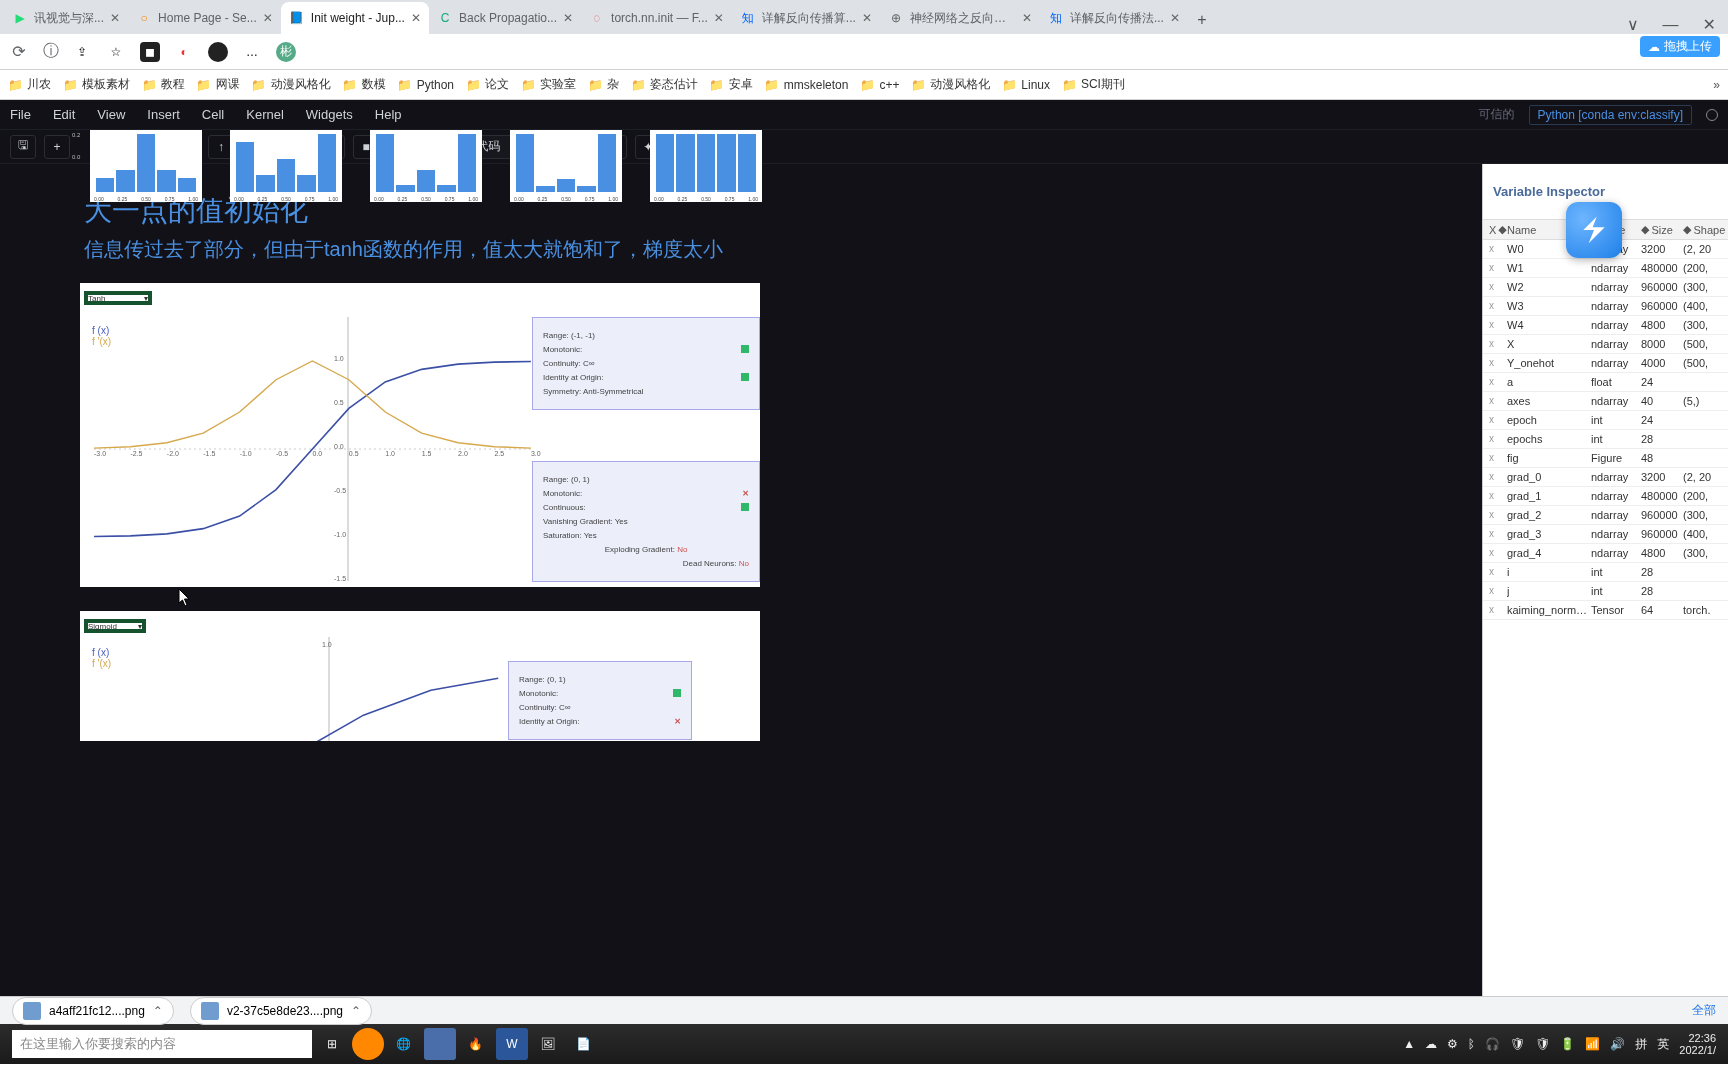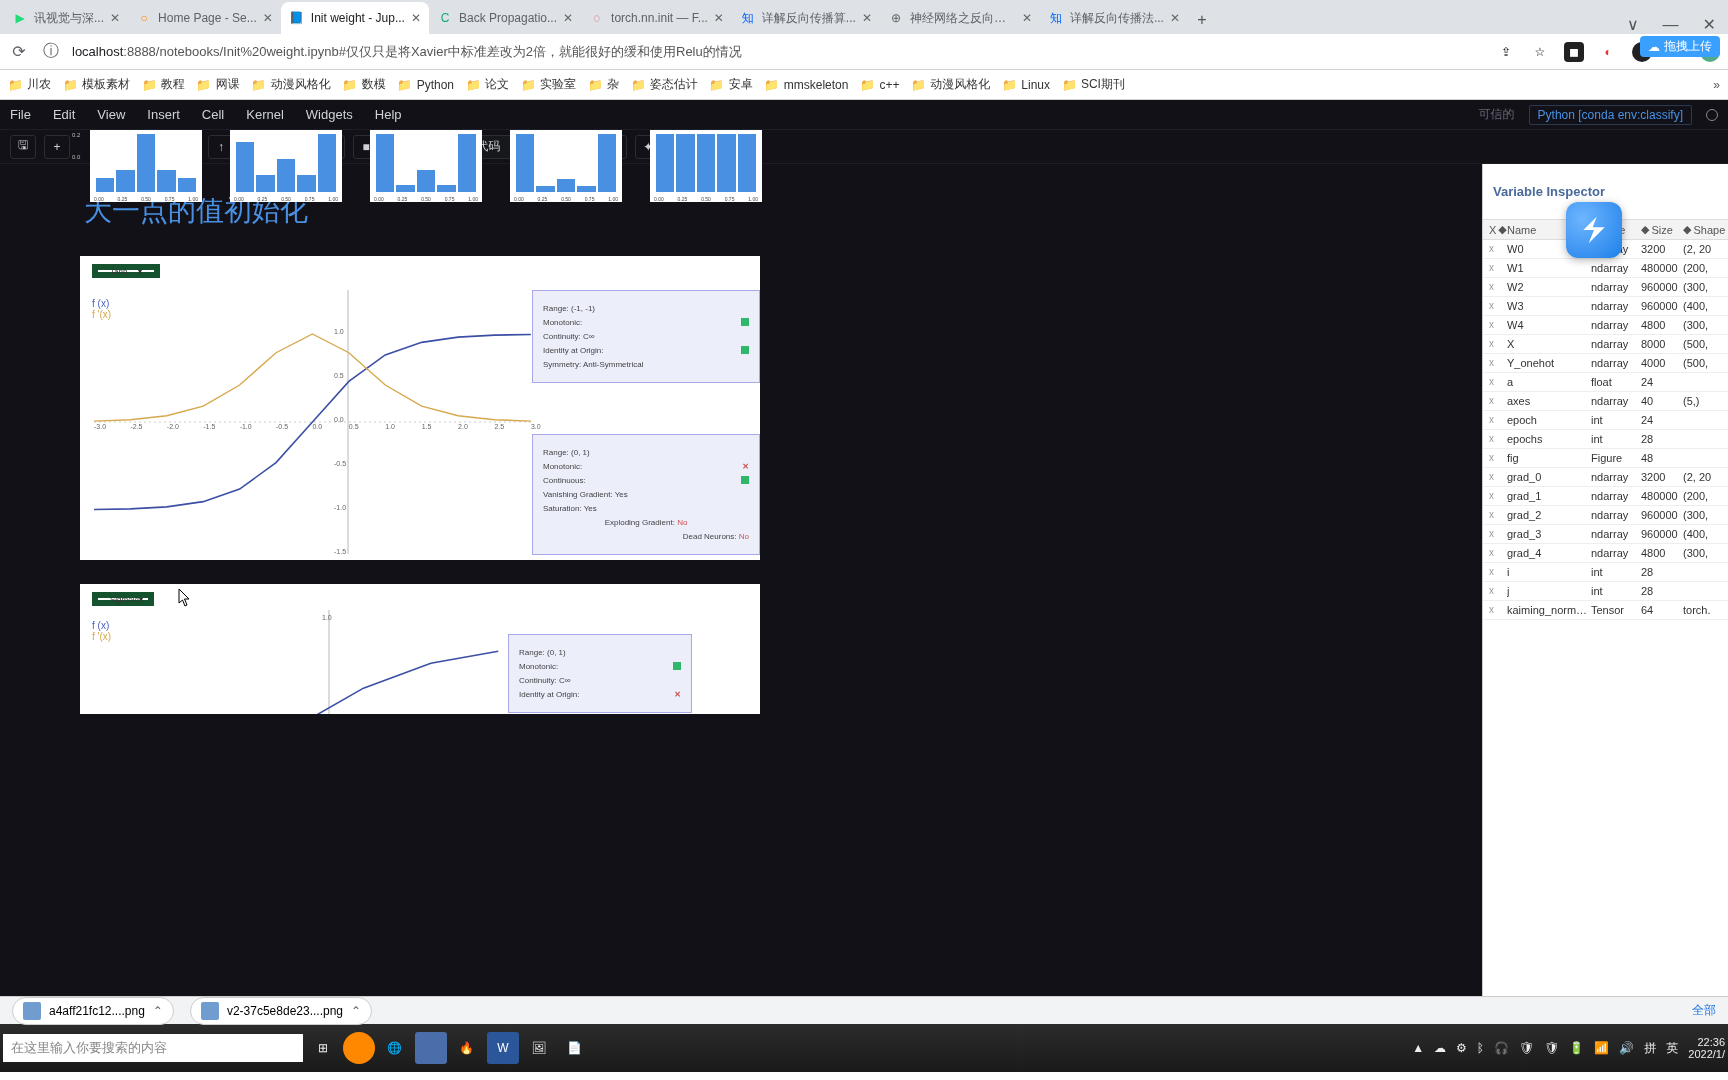--- a/index.html
+++ b/index.html
@@ -45,21 +45,21 @@
 .hist .bar { flex: 1; background: #4a90e2; }
 .hist .ticks { position: absolute; left: 0; right: 0; bottom: 0; font-size: 5px; color: #444; display: flex; justify-content: space-between; padding: 0 4px; }
 .yaxis { position: absolute; left: 72px; top: 2px; display: flex; flex-direction: column; gap: 16px; font-size: 6px; color: #bbb; z-index: 2; }
 
 .notebook { position: absolute; top: 0; left: 0; right: 0; bottom: 0; padding-top: 80px; }
 .cellmd { padding: 12px 84px; }
 .mdh { font-size: 28px; color: #4a90e2; font-weight: 500; margin-bottom: 6px; }
 .mdp { font-size: 20px; color: #4a90e2; }
 
 .figure { margin: 8px 80px; background: #fff; width: 680px; height: 304px; position: relative; }
-.fig-select { position: absolute; top: 8px; left: 12px; width: 68px; height: 14px; border: 6px solid #14532d; font-size: 8px; display: flex; align-items: center; padding: 0 12px; justify-content: space-between; color: #333; }
+.fig-select { position: absolute; top: 8px; left: 4px; width: 68px; height: 14px; border: 4px solid #14532d; font-size: 8px; display: flex; align-items: center; padding: 0 0; justify-content: space-between; color: #333; }
 .legend { position: absolute; top: 42px; left: 12px; font-size: 10px; }
 .lg-f { color: #4a5fc1; }
 .lg-fd { color: #d6a84c; }
 .axes { position: absolute; top: 34px; left: 14px; width: 508px; height: 264px; }
 .axes svg { width: 100%; height: 100%; }
 .infobox { position: absolute; right: 0; width: 228px; border: 1px solid #a8a8e8; background: #eceefa; font-size: 8px; padding: 8px 10px; color: #444; }
 .infobox .row { margin: 5px 0; display: flex; justify-content: space-between; }
 .chk { display: inline-block; width: 8px; height: 8px; background: #2fb86a; }
 .nochk { color: #d05050; font-weight: 600; }
 .figure2 { margin: 24px 80px; background: #fff; width: 680px; height: 130px; position: relative; overflow: hidden; }
@@ -76,21 +76,21 @@
 .badge-float svg { width: 32px; height: 32px; }
 
 
 .downloads { height: 28px; background: #f1f3f4; border-top: 1px solid #ccc; display: flex; align-items: center; padding: 0 12px; gap: 16px; font-size: 12px; }
 .dl { display: flex; align-items: center; gap: 8px; border: 1px solid #ccc; border-radius: 14px; padding: 4px 10px; background: #fff; }
 .dl .icn { width: 18px; height: 18px; background: #709cd0; border-radius: 2px; }
 .dl .caret { color: #666; }
 .dlall { margin-left: auto; color: #1a73e8; }
 
 
-.taskbar { height: 48px; background: linear-gradient(#2c2c2c, #1a1a1a); display: flex; align-items: center; padding: 0 3px; color: #eee; font-size: 12px; gap: 4px; }
+.taskbar { height: 40px; background: linear-gradient(#2c2c2c, #1a1a1a); display: flex; align-items: center; padding: 0 12px; color: #eee; font-size: 12px; gap: 4px; }
 .searchbox { width: 300px; height: 28px; background: #fff; color: #888; display: flex; align-items: center; padding: 0 8px; font-size: 13px; }
 .tb-icon { width: 32px; height: 32px; display: flex; align-items: center; justify-content: center; border-radius: 3px; }
 .tb-right { margin-left: auto; display: flex; align-items: center; gap: 10px; }
 .clock { text-align: right; font-size: 11px; line-height: 1.1; }
 
 .cursor { position: absolute; top: 488px; left: 178px; z-index: 40; }
 .cursor svg { width: 14px; height: 20px; }
 </style>
 </head>
 <body>
@@ -140,23 +140,20 @@
     <div class="winctrls">
     <span>∨</span>
     <span>—</span>
     <span>✕</span>
   </div>
 </div>
 
 <div class="addrbar">
   <div class="navbtn">⟳</div>
   <div class="navbtn">ⓘ</div>
-  <div class="url">
-    <span class="host">localhost</span><span>:8888/notebooks/Init%20weight.ipynb#仅仅只是将Xavier中标准差改为2倍，就能很好的缓和使用Relu的情况</span>
-  </div>
   <div class="exticons">
     <span class="exticon">⇪</span>
     <span class="exticon">☆</span>
     <span class="exticon" style="background:#222;color:#fff">◼</span>
     <span class="exticon" style="color:#e33">◐</span>
     <span class="exticon" style="background:#222;border-radius:50%"></span>
     <span class="exticon">…</span>
     <span class="exticon" style="background:#5a8;border-radius:50%;color:#fff">彬</span>
   </div>
 </div>
@@ -361,20 +358,21 @@
             <span>0.75</span>
             <span>1.00</span>
           </div>
         </div>
       </div>
   </div>
 
   <div class="notebook">
     <div class="cellmd">
       <div class="mdh">大一点的值初始化</div>
+      <div class="mdp">信息传过去了部分，但由于tanh函数的作用，值太大就饱和了，梯度太小</div>
     </div>
 
     <div class="figure">
       <div class="fig-select">
           <span>Tanh</span>
           <span>▾</span>
         </div>
       <div class="legend">
         <div class="lg-f">f (x)</div>
         <div class="lg-fd">f '(x)</div>

